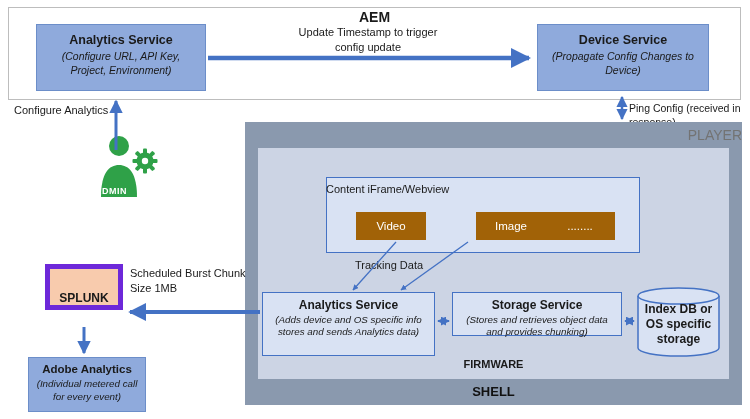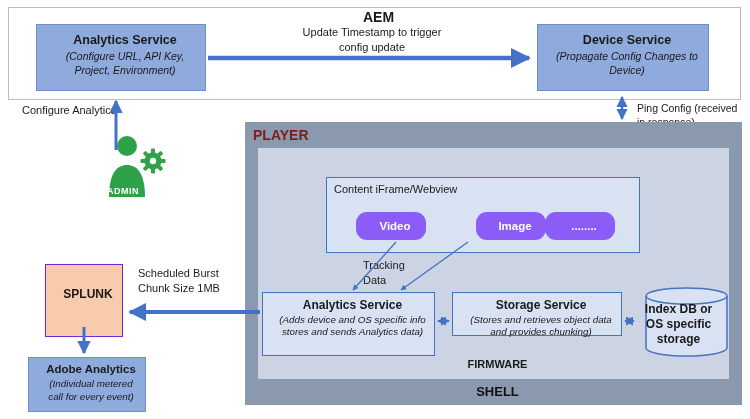--- a/index.html
+++ b/index.html
@@ -1,67 +1,67 @@
 <!DOCTYPE html>
 <html><head>
 <meta charset="utf-8">
 <style>
   * { margin:0; padding:0; box-sizing:border-box; }
   html,body { background:#ffffff; }
   body { font-family:"Liberation Sans", sans-serif; color:#1a1a1a; }
   .stage { position:relative; width:750px; height:419px; background:#fff; overflow:hidden; }
-  .abs { position:absolute;padding-left:8px; }
+  .abs { position:absolute; }
 
   .aem-container { left:8px; top:7px; width:733px; height:93px; background:#fff; border:1px solid #bdbdbd; }
   .aem-title { left:8px; top:9px; width:733px; text-align:center; font-weight:bold; font-size:14px; }
 
   .bluebox { background:#8FAADC; border:1px solid #6c8ec9; text-align:center; }
   .bluebox .box-title { font-weight:bold; font-size:12.5px; padding-top:8px; }
   .bluebox .box-sub { font-style:italic; font-size:10.5px; padding:3px 7px 0 7px; line-height:1.3; }
 
   .aem-analytics { left:36px; top:24px; width:170px; height:67px; }
   .aem-device    { left:537px; top:24px; width:172px; height:67px; }
 
   .lbl { font-size:11px; line-height:1.35; }
   .update-label { left:288px; top:25px; width:160px; text-align:center; }
   .configure-label { left:14px; top:103px; }
   .ping-label { left:629px; top:101px; width:114px; font-size:10.5px; }
   .tracking-label { left:355px; top:258px; width:75px; text-align:left; }
   .burst-label { left:130px; top:266px; width:120px; }
 
   .shell { left:245px; top:122px; width:497px; height:283px; background:#8A99AE; }
-  .player-title { left:245px; top:127px; width:497px; text-align:left; font-weight:bold; font-size:14px; color:#7f1d1d; }
+  .player-title { left:245px; top:127px; width:497px; text-align:right; font-weight:normal; font-size:14px; color:#737373; }
   .shell-title { left:245px; top:384px; width:497px; text-align:center; font-weight:bold; font-size:13px; color:#111; }
   .firmware-panel { left:258px; top:148px; width:471px; height:231px; background:#CCD4E4; }
   .firmware-label { left:258px; top:358px; width:471px; text-align:center; font-weight:bold; font-size:11px; }
 
   .content-box { left:326px; top:177px; width:314px; height:76px; background:#D9E2F3; border:1px solid #4472C4; }
   .content-title { left:326px; top:183px; width:314px; text-align:left; font-size:11px; }
-  .mediabox { width:70px; height:28px; background:#8b5cf6; color:#fff; font-weight:bold; font-size:11.5px; text-align:center; line-height:28px;border-radius:11px; }
+  .mediabox { width:70px; height:28px; background:#a16207; color:#fff; font-weight:normal; font-size:11.5px; text-align:center; line-height:28px; }
   .media-video { left:356px; top:212px; }
   .media-image { left:476px; top:212px; }
   .media-dots  { left:545px; top:212px; }
 
   .palebox { background:#D9E2F3; border:1.5px solid #4472C4; text-align:center; }
   .palebox .box-title { font-weight:bold; font-size:12px; padding-top:5px; }
   .palebox .box-sub { font-style:italic; font-size:9.8px; padding:2px 5px 0 5px; line-height:1.25; }
   .fw-analytics { left:262px; top:292px; width:173px; height:64px; }
   .fw-storage   { left:452px; top:292px; width:170px; height:44px;text-align:center; }
 
   .cylinder-wrap { left:636px; top:286px; width:85px; height:73px; }
   .cylinder-text { position:absolute; left:0; top:16px; width:85px; text-align:center; font-weight:bold; font-size:12px; line-height:1.25; padding:0 6px; }
 
-  .splunk-box { left:45px; top:264px; width:78px; height:73px; background:#F8CBAD; border:1px solid #6d28d9; text-align:center; font-weight:bold; font-size:12px; line-height:59px; }
+  .splunk-box { left:45px; top:264px; width:78px; height:46px; background:#F8CBAD; border:5px solid #6d28d9; text-align:center; font-weight:bold; font-size:12px; line-height:59px; }
 
   .adobe-box { left:28px; top:357px; width:118px; height:55px; }
   .adobe-box .box-title { font-size:11.5px; padding-top:5px; }
   .adobe-box .box-sub { font-size:9.8px; }
 
   .admin-wrap { left:95px; top:135px; width:66px; height:64px; }
-  .admin-label { left:95px; top:186px; width:48px; text-align:center; color:#fff; font-weight:bold; font-size:9px; letter-spacing:.5px; }
+  .admin-label { left:95px; top:186px; width:48px; text-align:left; color:#fff; font-weight:bold; font-size:9px; letter-spacing:.5px; }
 
   .arrows { position:absolute; left:0; top:0; width:750px; height:419px; pointer-events:none; z-index:6; }
 </style>
 </head>
 <body>
 
 <div class="stage">
 
   <div class="abs aem-container"></div>
   <div class="abs aem-title">AEM</div>

